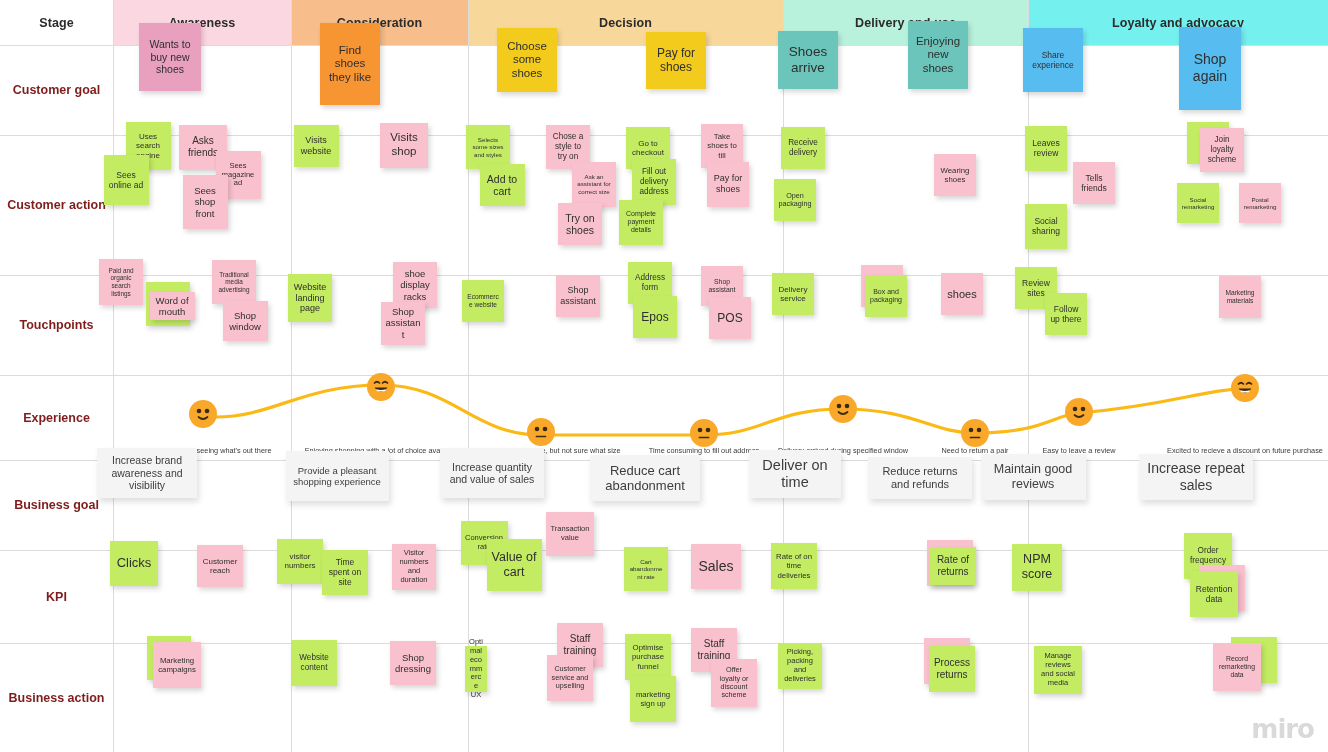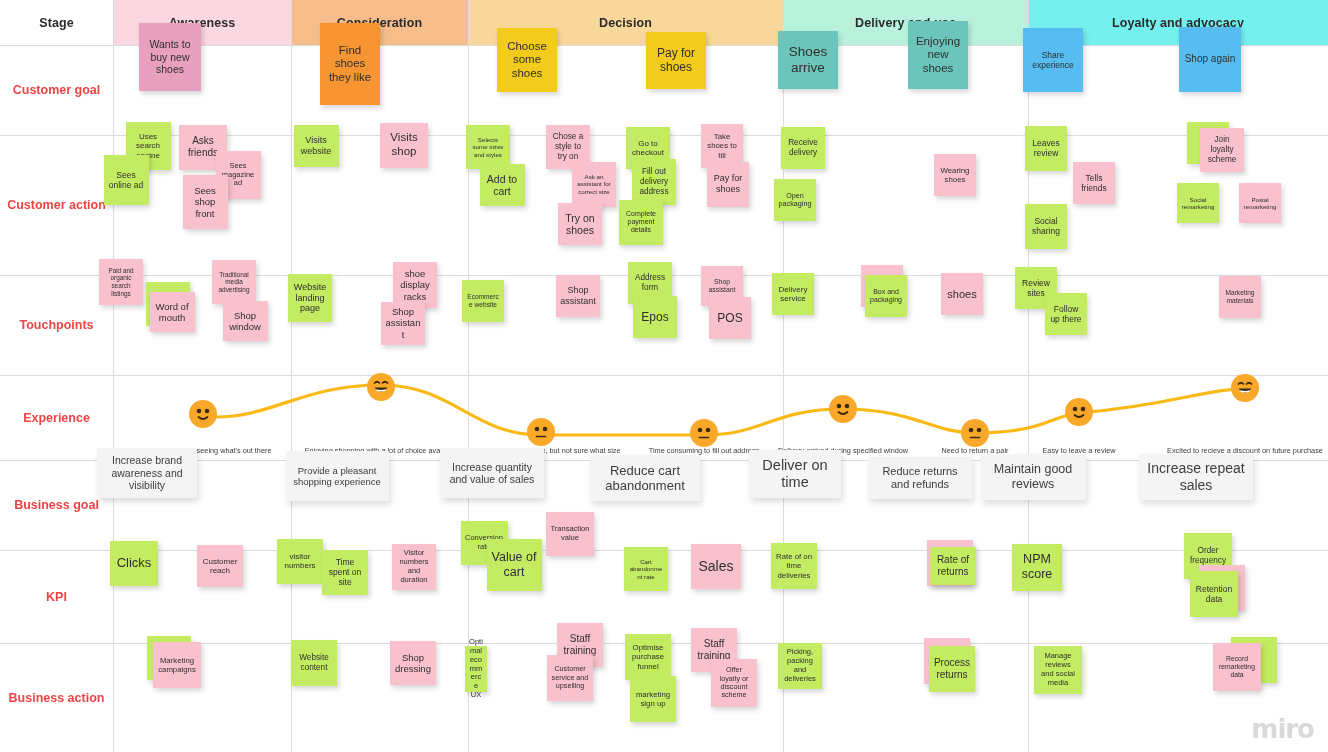--- a/index.html
+++ b/index.html
@@ -21,21 +21,21 @@
     position:absolute; top:0; height:45px;
     display:flex; align-items:center; justify-content:center;
     font-size:12.5px; font-weight:600; color:#2b2b2b; letter-spacing:.1px;
   }
   .hdr.stage { background:#fff; }
 
   
   .rowlabel {
     position:absolute; left:0; width:113px;
     display:flex; align-items:center; justify-content:center;
-    font-size:12.5px; font-weight:700; color:#ef4444;
+    font-size:12.5px; font-weight:700; color:#7f1d1d;
     text-align:center;
   }
 
   
   .note {
     position:absolute;
     display:flex; align-items:center; justify-content:center;
     text-align:center; color:#2f2f2f;
     padding:3px 4px; line-height:1.18;
     box-shadow:2px 3px 5px rgba(0,0,0,.16);
@@ -219,21 +219,21 @@
       </div>
       <div class="note teal" style="left: 778px; top: 31px; width: 60px; height: 58px; font-size: 13.5px;">
         <span>Shoes arrive</span>
       </div>
       <div class="note teal" style="left: 908px; top: 21px; width: 60px; height: 68px; font-size: 11.5px;">
         <span>Enjoying new shoes</span>
       </div>
       <div class="note blue" style="left: 1023px; top: 28px; width: 60px; height: 64px; font-size: 8.5px;">
         <span>Share experience</span>
       </div>
-      <div class="note blue" style="left: 1179px; top: 26.5px; width: 62px; height: 65px; font-size: 10px;">
+      <div class="note blue" style="left: 1179px; top: 26.5px; width: 62px; height: 83px; font-size: 14px;">
         <span>Shop again</span>
       </div>
       <div class="note green" style="left: 125.5px; top: 122px; width: 45px; height: 48px; font-size: 8px;">
         <span>Uses search engine</span>
       </div>
       <div class="note green" style="left: 103.5px; top: 155px; width: 45px; height: 50px; font-size: 8.5px;">
         <span>Sees online ad</span>
       </div>
       <div class="note pink" style="left: 179px; top: 124.5px; width: 48px; height: 45px; font-size: 10px;">
         <span>Asks friends</span>
@@ -309,21 +309,21 @@
       </div>
       <div class="note pink" style="left: 1239px; top: 183px; width: 42px; height: 40px; font-size: 6.2px;">
         <span>Postal remarketing</span>
       </div>
       <div class="note pink" style="left: 99px; top: 259px; width: 44px; height: 46px; font-size: 6.4px;">
         <span>Paid and organic search listings</span>
       </div>
       <div class="note green" style="left: 146px; top: 282px; width: 44px; height: 44px; font-size: 8px;">
         <span></span>
       </div>
-      <div class="note pink" style="left: 149.5px; top: 292px; width: 45px; height: 40px; font-size: 9.5px;">
+      <div class="note pink" style="left: 149.5px; top: 292px; width: 45px; height: 28px; font-size: 9.5px;">
         <span>Word of mouth</span>
       </div>
       <div class="note pink" style="left: 212px; top: 260px; width: 44px; height: 44px; font-size: 6.4px;">
         <span>Traditional media advertising</span>
       </div>
       <div class="note pink" style="left: 222.5px; top: 301px; width: 45px; height: 40px; font-size: 9.5px;">
         <span>Shop window</span>
       </div>
       <div class="note green" style="left: 288px; top: 274px; width: 44px; height: 48px; font-size: 9px;">
         <span>Website landing page</span>

